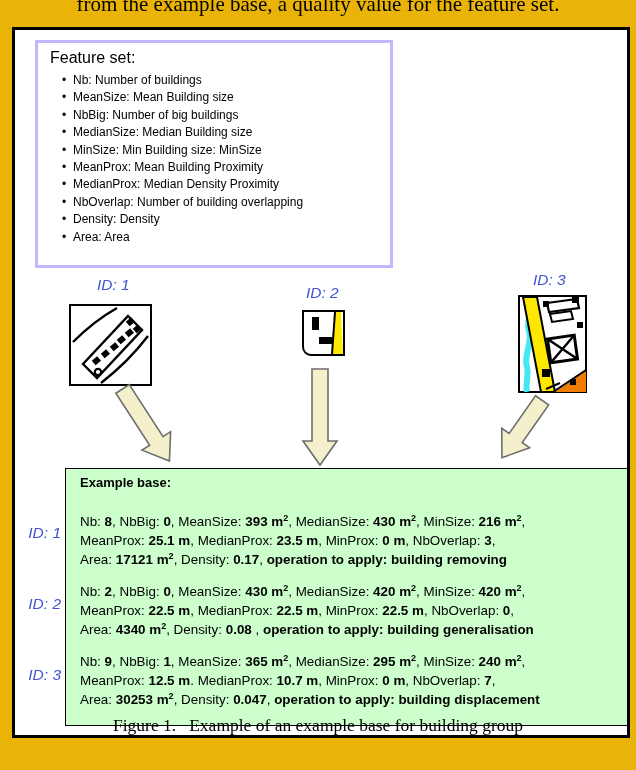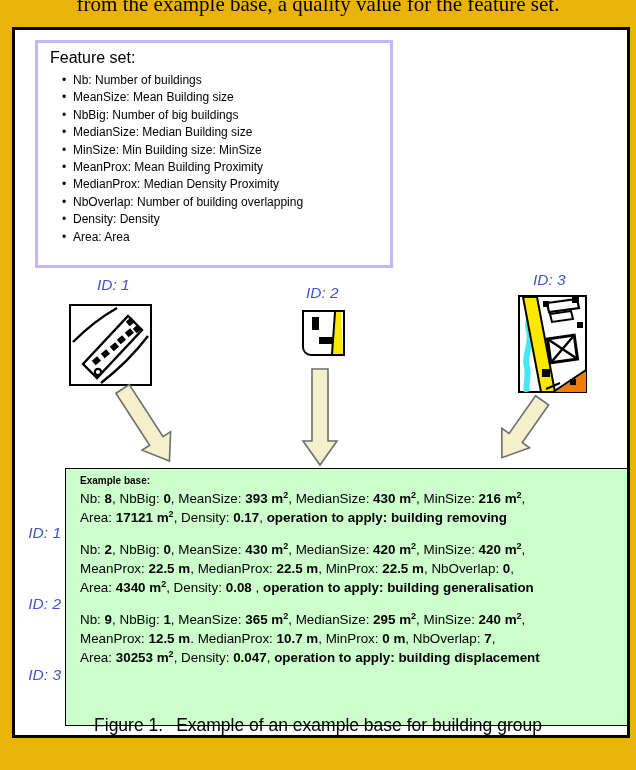--- a/index.html
+++ b/index.html
@@ -25,30 +25,30 @@
   .thumb svg{display:block;}
   .t1{left:54px;top:274px;width:83px;height:82px;border:2px solid #000;}
   .t2{left:287px;top:280px;width:43px;height:46px;border:2px solid #000;border-radius:0 0 0 9px;}
   .t3{left:503px;top:265px;width:69px;height:98px;border:2px solid #000;}
   
   .overlay{position:absolute;left:0;top:0;width:636px;height:770px;pointer-events:none;}
   
   .example-base{position:absolute;left:50px;top:438px;width:563px;height:258px;
                 background:#ccffcc;border:1.5px solid #000;box-sizing:border-box;
                 padding:6px 10px 0 14px;}
-  .eb-title{font-size:10px;font-weight:bold;margin-bottom:3px;}
+  .eb-title{font-size:13px;font-weight:bold;margin-bottom:22px;}
   .entry{margin-bottom:13px;}
   .eline{font-size:13.4px;line-height:19px;white-space:nowrap;}
   .eline .bv{font-weight:bold;}
   .eline sup{font-size:9px;line-height:0;}
   .eb-id{position:absolute;width:46px;text-align:right;font-style:italic;
          font-size:15.5px;color:#4153ce;}
   
   .caption{position:absolute;left:0;top:715px;width:636px;text-align:center;
-           font-family:Liberation Sans, sans-serif;font-size:17.5px;}
+           font-family:Liberation Serif, serif;font-size:17.5px;}
   .capgap{display:inline-block;width:13px;}
 </style>
 </head>
 <body>
 
 <div class="page">
 
   <div class="topline">from the example base, a quality value for the feature set.</div>
 
   <div class="figure-box">
@@ -116,20 +116,21 @@
         <rect x="22" y="72" width="8" height="8" fill="#000"></rect>
         <rect x="50" y="82" width="6" height="6" fill="#000"></rect>
         <path d="M26,92 L40,86" stroke="#000" stroke-width="2" fill="none"></path>
       </svg>
     </div>
 
     <div class="example-base">
       <div class="eb-title">Example base:</div>
       <div class="entry">
           <div class="eline"><span>Nb: </span><span class="bv">8</span><span>, NbBig: </span><span class="bv">0</span><span>, MeanSize: </span><span class="bv">393 m<sup>2</sup></span><span>, MedianSize: </span><span class="bv">430 m<sup>2</sup></span><span>, MinSize: </span><span class="bv">216 m<sup>2</sup></span><span>,</span></div>
+          <div class="eline"><span>MeanProx: </span><span class="bv">25.1 m</span><span>, MedianProx: </span><span class="bv">23.5 m</span><span>, MinProx: </span><span class="bv">0 m</span><span>, NbOverlap: </span><span class="bv">3</span><span>,</span></div>
           <div class="eline"><span>Area: </span><span class="bv">17121 m<sup>2</sup></span><span>, Density: </span><span class="bv">0.17</span><span>, </span><span class="bv">operation to apply: building removing</span></div>
         </div>
       <div class="entry">
           <div class="eline"><span>Nb: </span><span class="bv">2</span><span>, NbBig: </span><span class="bv">0</span><span>, MeanSize: </span><span class="bv">430 m<sup>2</sup></span><span>, MedianSize: </span><span class="bv">420 m<sup>2</sup></span><span>, MinSize: </span><span class="bv">420 m<sup>2</sup></span><span>,</span></div>
           <div class="eline"><span>MeanProx: </span><span class="bv">22.5 m</span><span>, MedianProx: </span><span class="bv">22.5 m</span><span>, MinProx: </span><span class="bv">22.5 m</span><span>, NbOverlap: </span><span class="bv">0</span><span>,</span></div>
           <div class="eline"><span>Area: </span><span class="bv">4340 m<sup>2</sup></span><span>, Density: </span><span class="bv">0.08</span><span> , </span><span class="bv">operation to apply: building generalisation</span></div>
         </div>
       <div class="entry">
           <div class="eline"><span>Nb: </span><span class="bv">9</span><span>, NbBig: </span><span class="bv">1</span><span>, MeanSize: </span><span class="bv">365 m<sup>2</sup></span><span>, MedianSize: </span><span class="bv">295 m<sup>2</sup></span><span>, MinSize: </span><span class="bv">240 m<sup>2</sup></span><span>,</span></div>
           <div class="eline"><span>MeanProx: </span><span class="bv">12.5 m</span><span>. MedianProx: </span><span class="bv">10.7 m</span><span>, MinProx: </span><span class="bv">0 m</span><span>, NbOverlap: </span><span class="bv">7</span><span>,</span></div>

